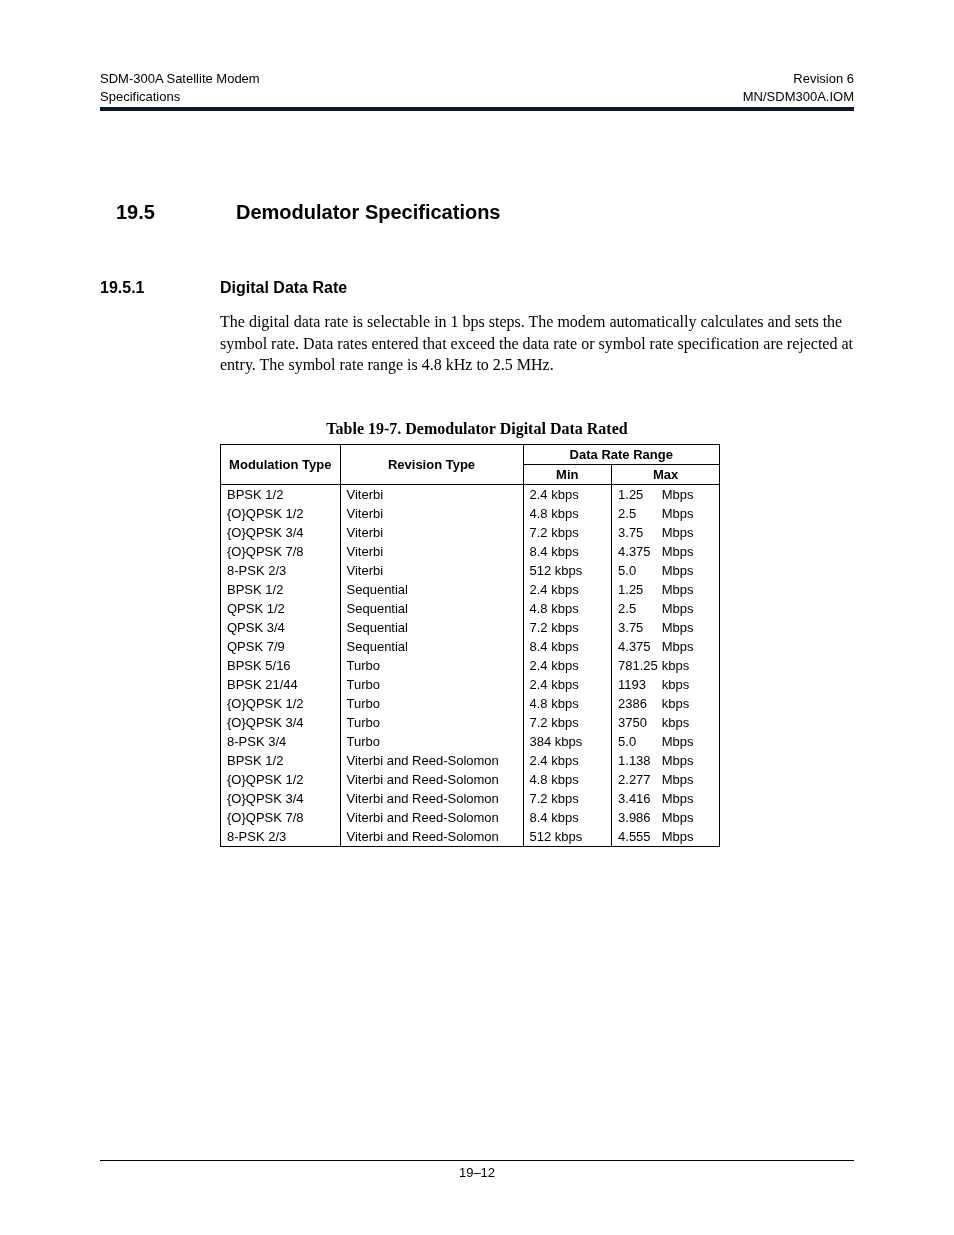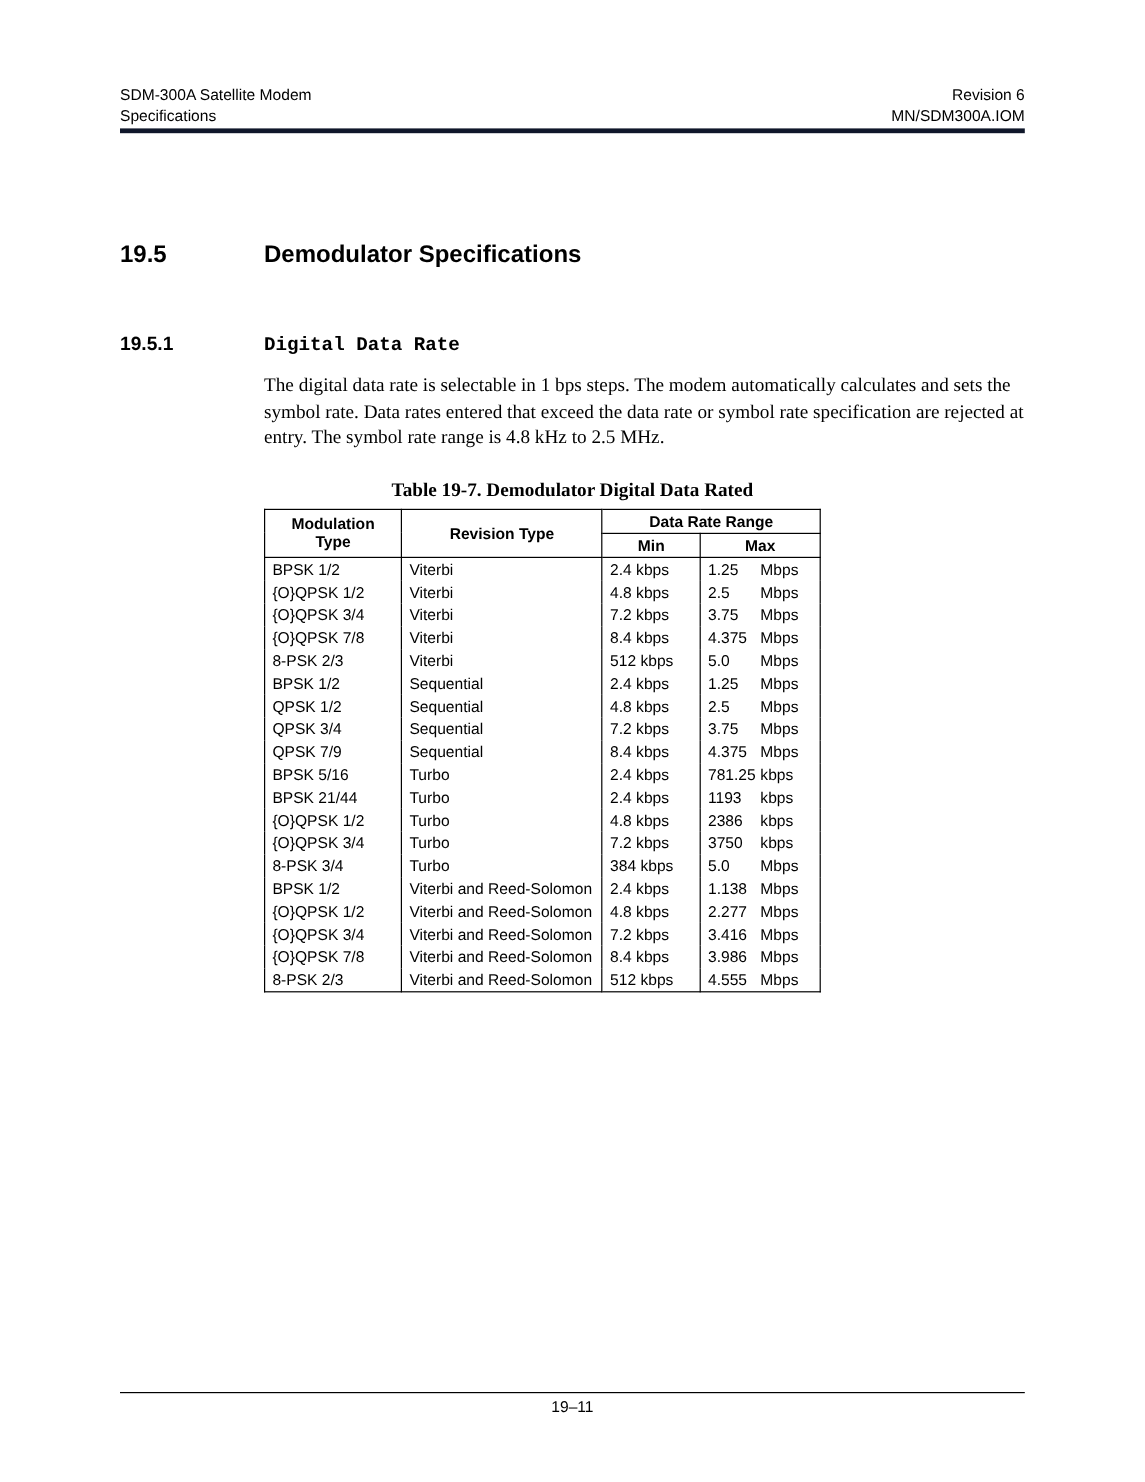--- a/index.html
+++ b/index.html
@@ -25,53 +25,53 @@
     display: flex;
     justify-content: space-between;
   }
   .running-head .left, .running-head .right { white-space: pre; }
   .running-head .right { text-align: right; }
 
   h2.section {
     font-family: Arial, Helvetica, sans-serif;
     font-weight: bold;
     font-size: 20px;
-    margin: 90px 0 0 0;
+    margin: 90px 0 0 16px;
     display: flex;
   }
   h2.section .num { width: 120px; flex: 0 0 120px; }
   h2.section .title { flex: 1; }
 
   h3.subsection {
     font-family: Arial, Helvetica, sans-serif;
     font-weight: bold;
     font-size: 16px;
     margin: 55px 0 0 0;
     display: flex;
   }
   h3.subsection .num { width: 120px; flex: 0 0 120px; }
-  h3.subsection .title { flex: 1; font-family: Liberation Mono, monospace; }
+  h3.subsection .title { flex: 1; }
 
   .body-text {
     margin: 14px 0 0 120px;
     font-size: 16px;
     line-height: 1.35;
   }
 
   .table-caption {
     font-family: "Times New Roman", Times, serif;
     font-weight: bold;
     font-size: 16px;
     text-align: center;
-    margin: 24px 0 6px 0;
+    margin: 44px 0 6px 0;
   }
 
   .table-wrap {
     margin: 0 0 0 120px;
-    width: 464px;
+    width: 500px;
   }
   table.spec {
     border-collapse: collapse;
     width: 100%;
     font-family: Arial, Helvetica, sans-serif;
     font-size: 13px;
   }
   table.spec th, table.spec td {
     border: 1px solid #000;
     padding: 2px 6px;
@@ -258,16 +258,16 @@
             <td>8-PSK 2/3</td>
             <td>Viterbi and Reed-Solomon</td>
             <td class="min">512 kbps</td>
             <td class="max"><span class="val">4.555</span> <span class="unit">Mbps</span></td>
           </tr>
         </tbody>
     </table>
   </div>
 
   <div class="footer-line">
-    <span>19–11</span>
+    <span>19–12</span>
   </div>
 
 </div>
 
 </body></html>

